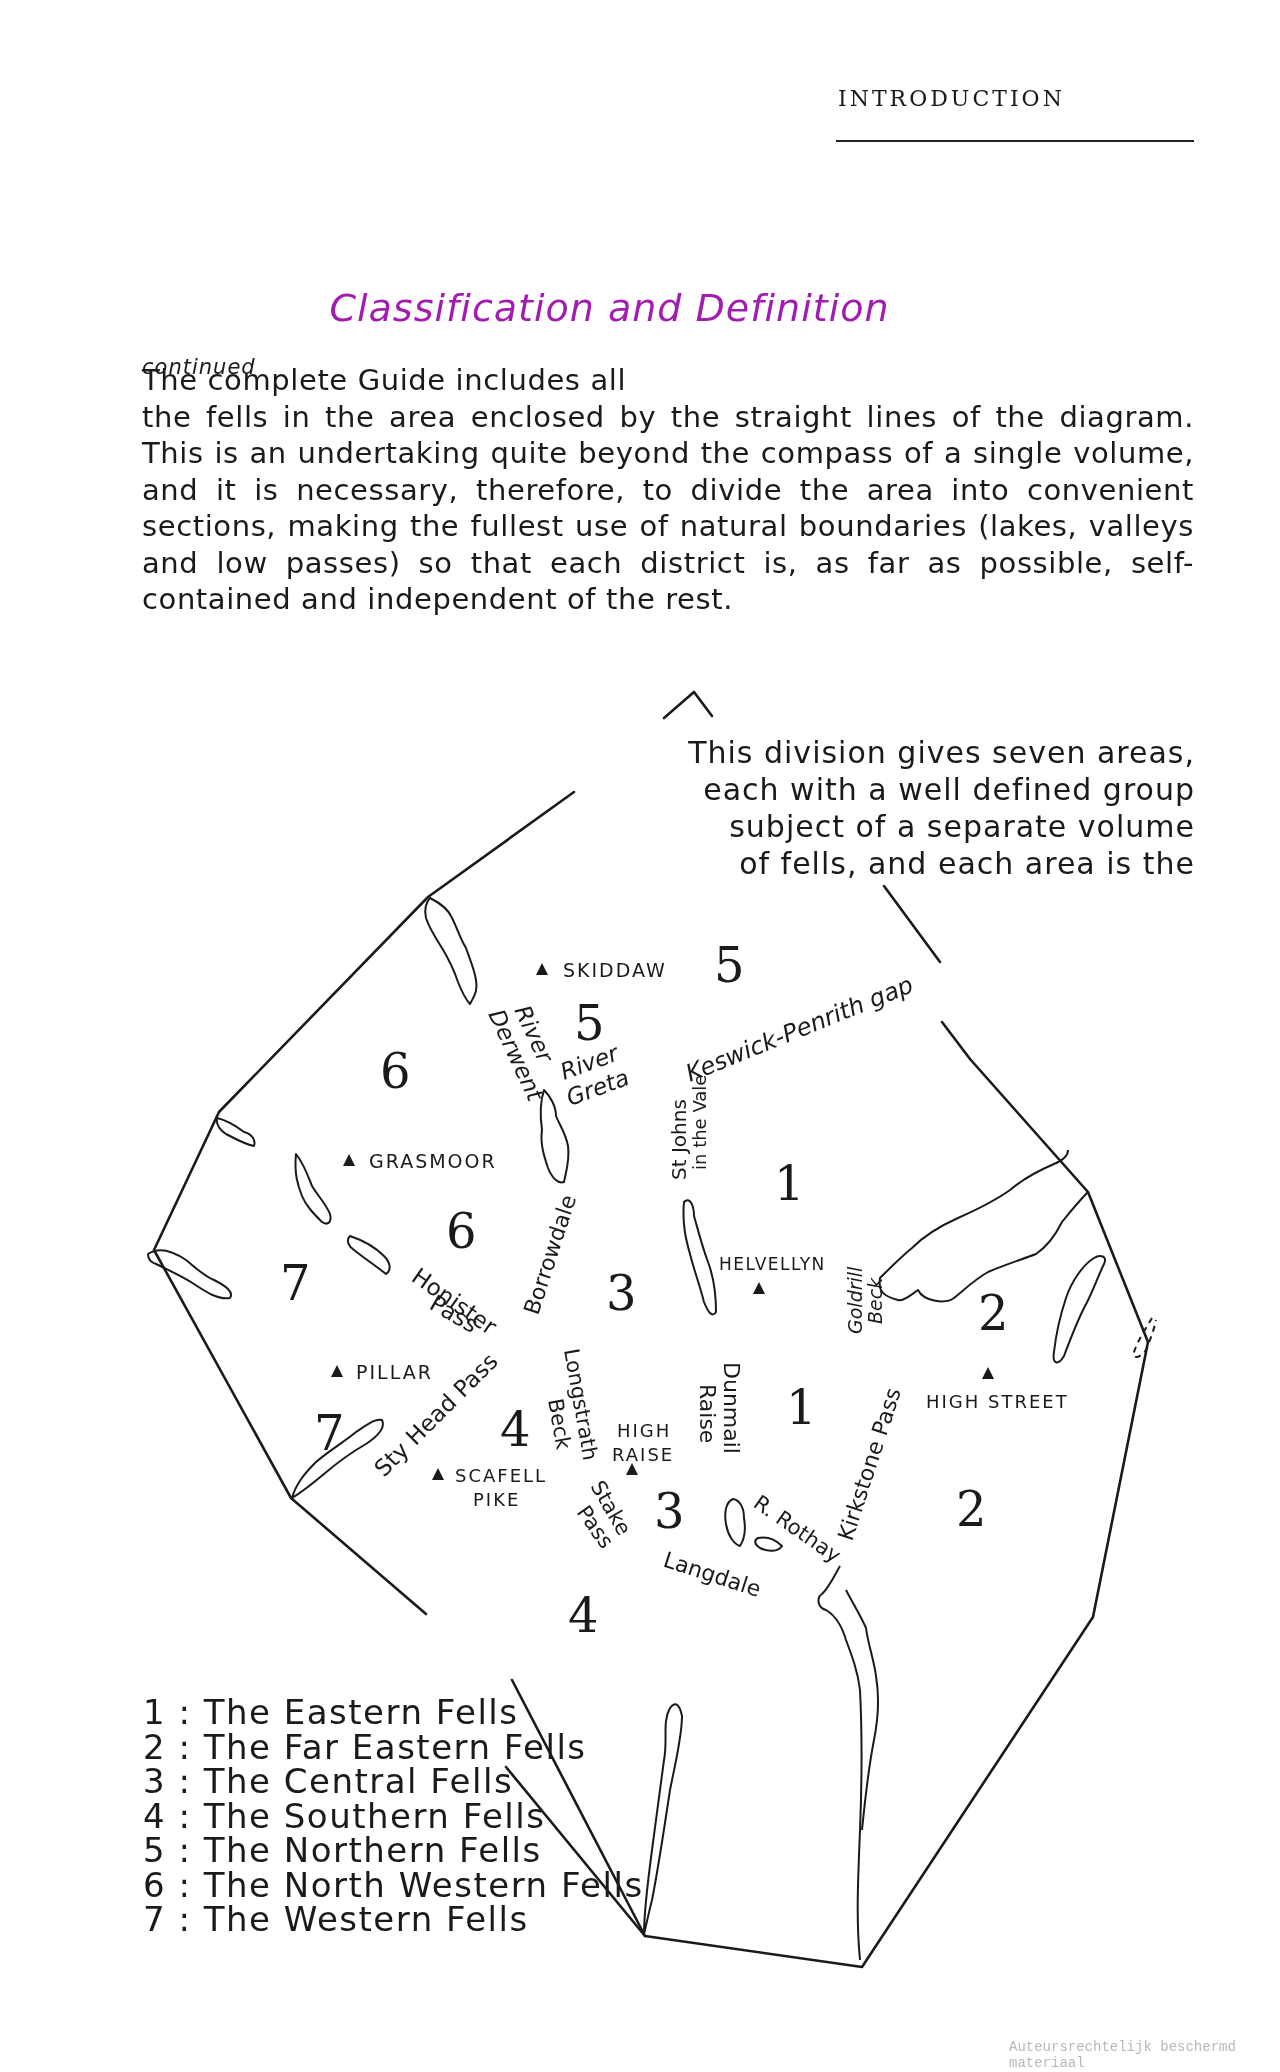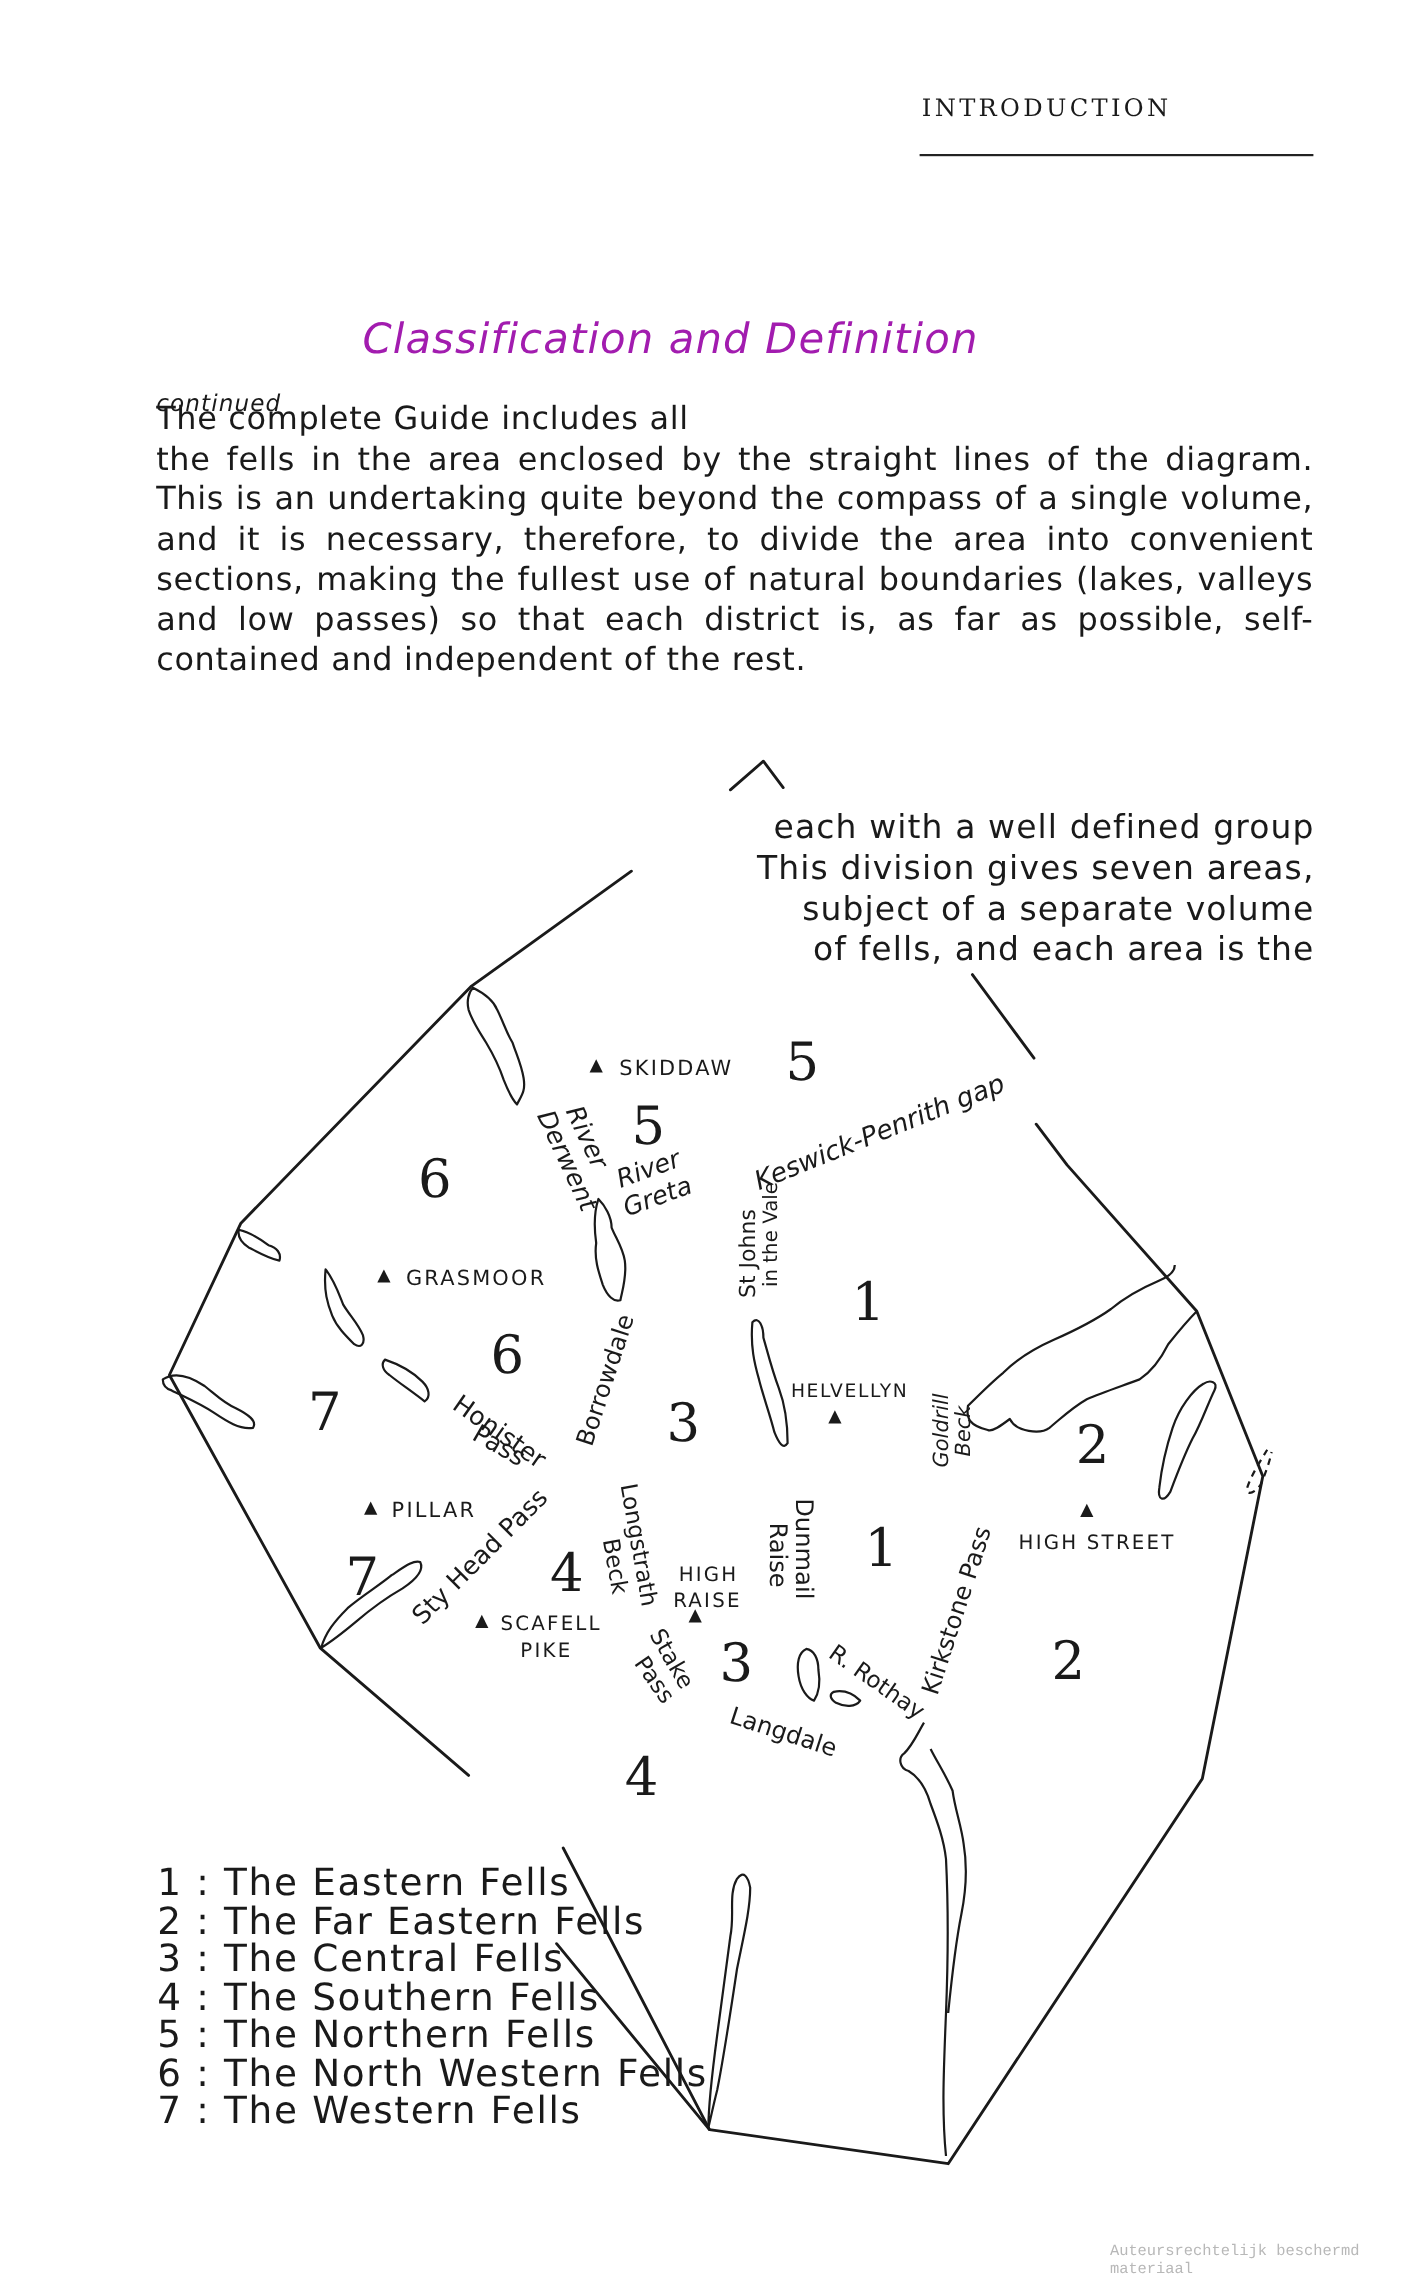--- a/index.html
+++ b/index.html
@@ -26,22 +26,22 @@
 
 <div class="title">Classification and Definition</div>
 <div class="continued">continued</div>
 
 <div class="para">
   <span class="first">The complete Guide includes all</span>
   <span>the fells in the area enclosed by the straight lines of the diagram. This is an undertaking quite beyond the compass of a single volume, and it is necessary, therefore, to divide the area into convenient sections, making the fullest use of natural boundaries (lakes, valleys and low passes) so that each district is, as far as possible, self-contained and independent of the rest.</span>
 </div>
 
 <div class="callout">
+  <span>This division gives seven areas,</span>
   <span>each with a well defined group</span>
-  <span>This division gives seven areas,</span>
   <span>subject of a separate volume</span>
   <span>of fells, and each area is the</span>
 </div>
 
 <svg class="map" width="1280" height="2072" viewBox="0 0 1280 2072">
   <g fill="none" stroke="#1a1a1a" stroke-width="2.6" stroke-linecap="round" stroke-linejoin="round">
 
     <path d="M664 718 L694 692 L712 716"></path>
 
     <path d="M574 792 L428 897 L219 1112 L154 1250 L291 1498 L426 1614"></path>

